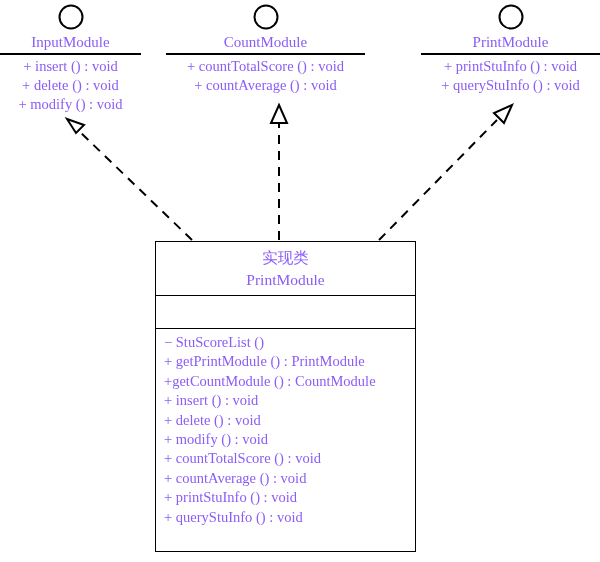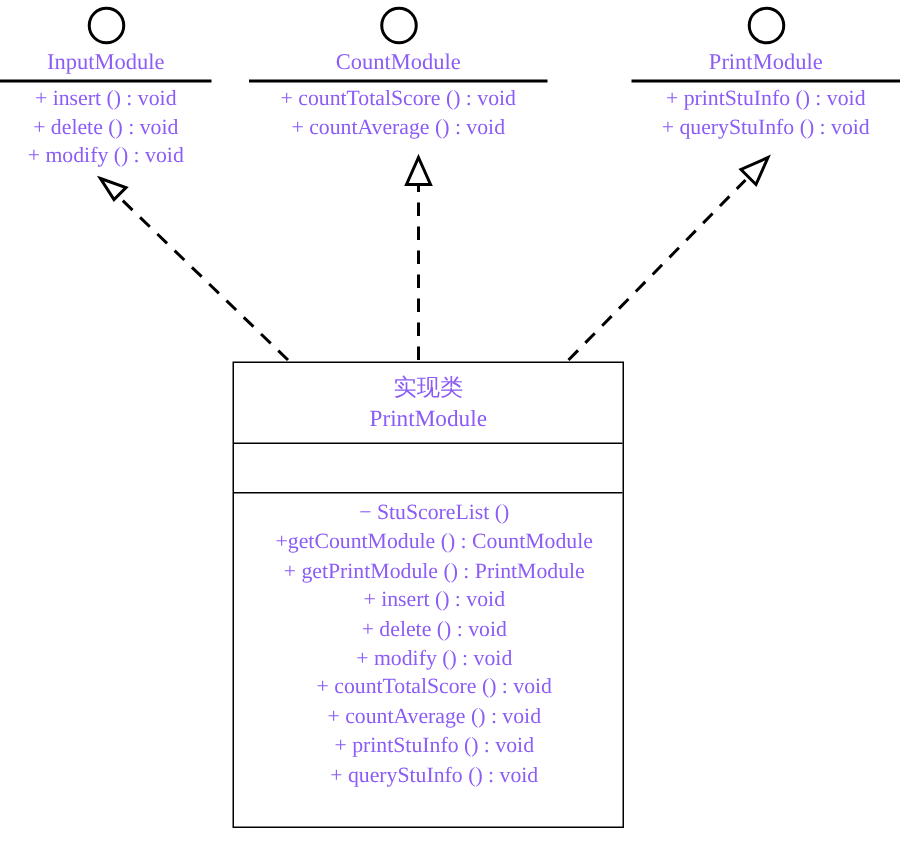--- a/index.html
+++ b/index.html
@@ -69,21 +69,21 @@
     height: 32px;
     border-bottom: 1.6px solid #000;
   }
   .class-ops {
     padding: 4px 0 5px 8px;
   }
   .op-line {
     font-size: 14.5px;
     line-height: 19.4px;
     white-space: nowrap;
-    text-align: center;
+    text-align: left;
   }
 
   
   #connectors {
     position: absolute;
     left: 0;
     top: 0;
     width: 600px;
     height: 562px;
     pointer-events: none;
@@ -126,22 +126,22 @@
   </div>
 
   <div class="class-box" style="left:155px; top:241px; width:261px; height:311px;">
     <div class="class-header">
       <div class="class-stereotype">实现类</div>
       <div class="class-title">PrintModule</div>
     </div>
     <div class="class-attrs"></div>
     <div class="class-ops">
       <div class="op-line">− StuScoreList ()</div>
+      <div class="op-line">+ getPrintModule () : PrintModule</div>
       <div class="op-line">+getCountModule () : CountModule</div>
-      <div class="op-line">+ getPrintModule () : PrintModule</div>
       <div class="op-line">+ insert () : void</div>
       <div class="op-line">+ delete () : void</div>
       <div class="op-line">+ modify () : void</div>
       <div class="op-line">+ countTotalScore () : void</div>
       <div class="op-line">+ countAverage () : void</div>
       <div class="op-line">+ printStuInfo () : void</div>
       <div class="op-line">+ queryStuInfo () : void</div>
     </div>
   </div>
 

